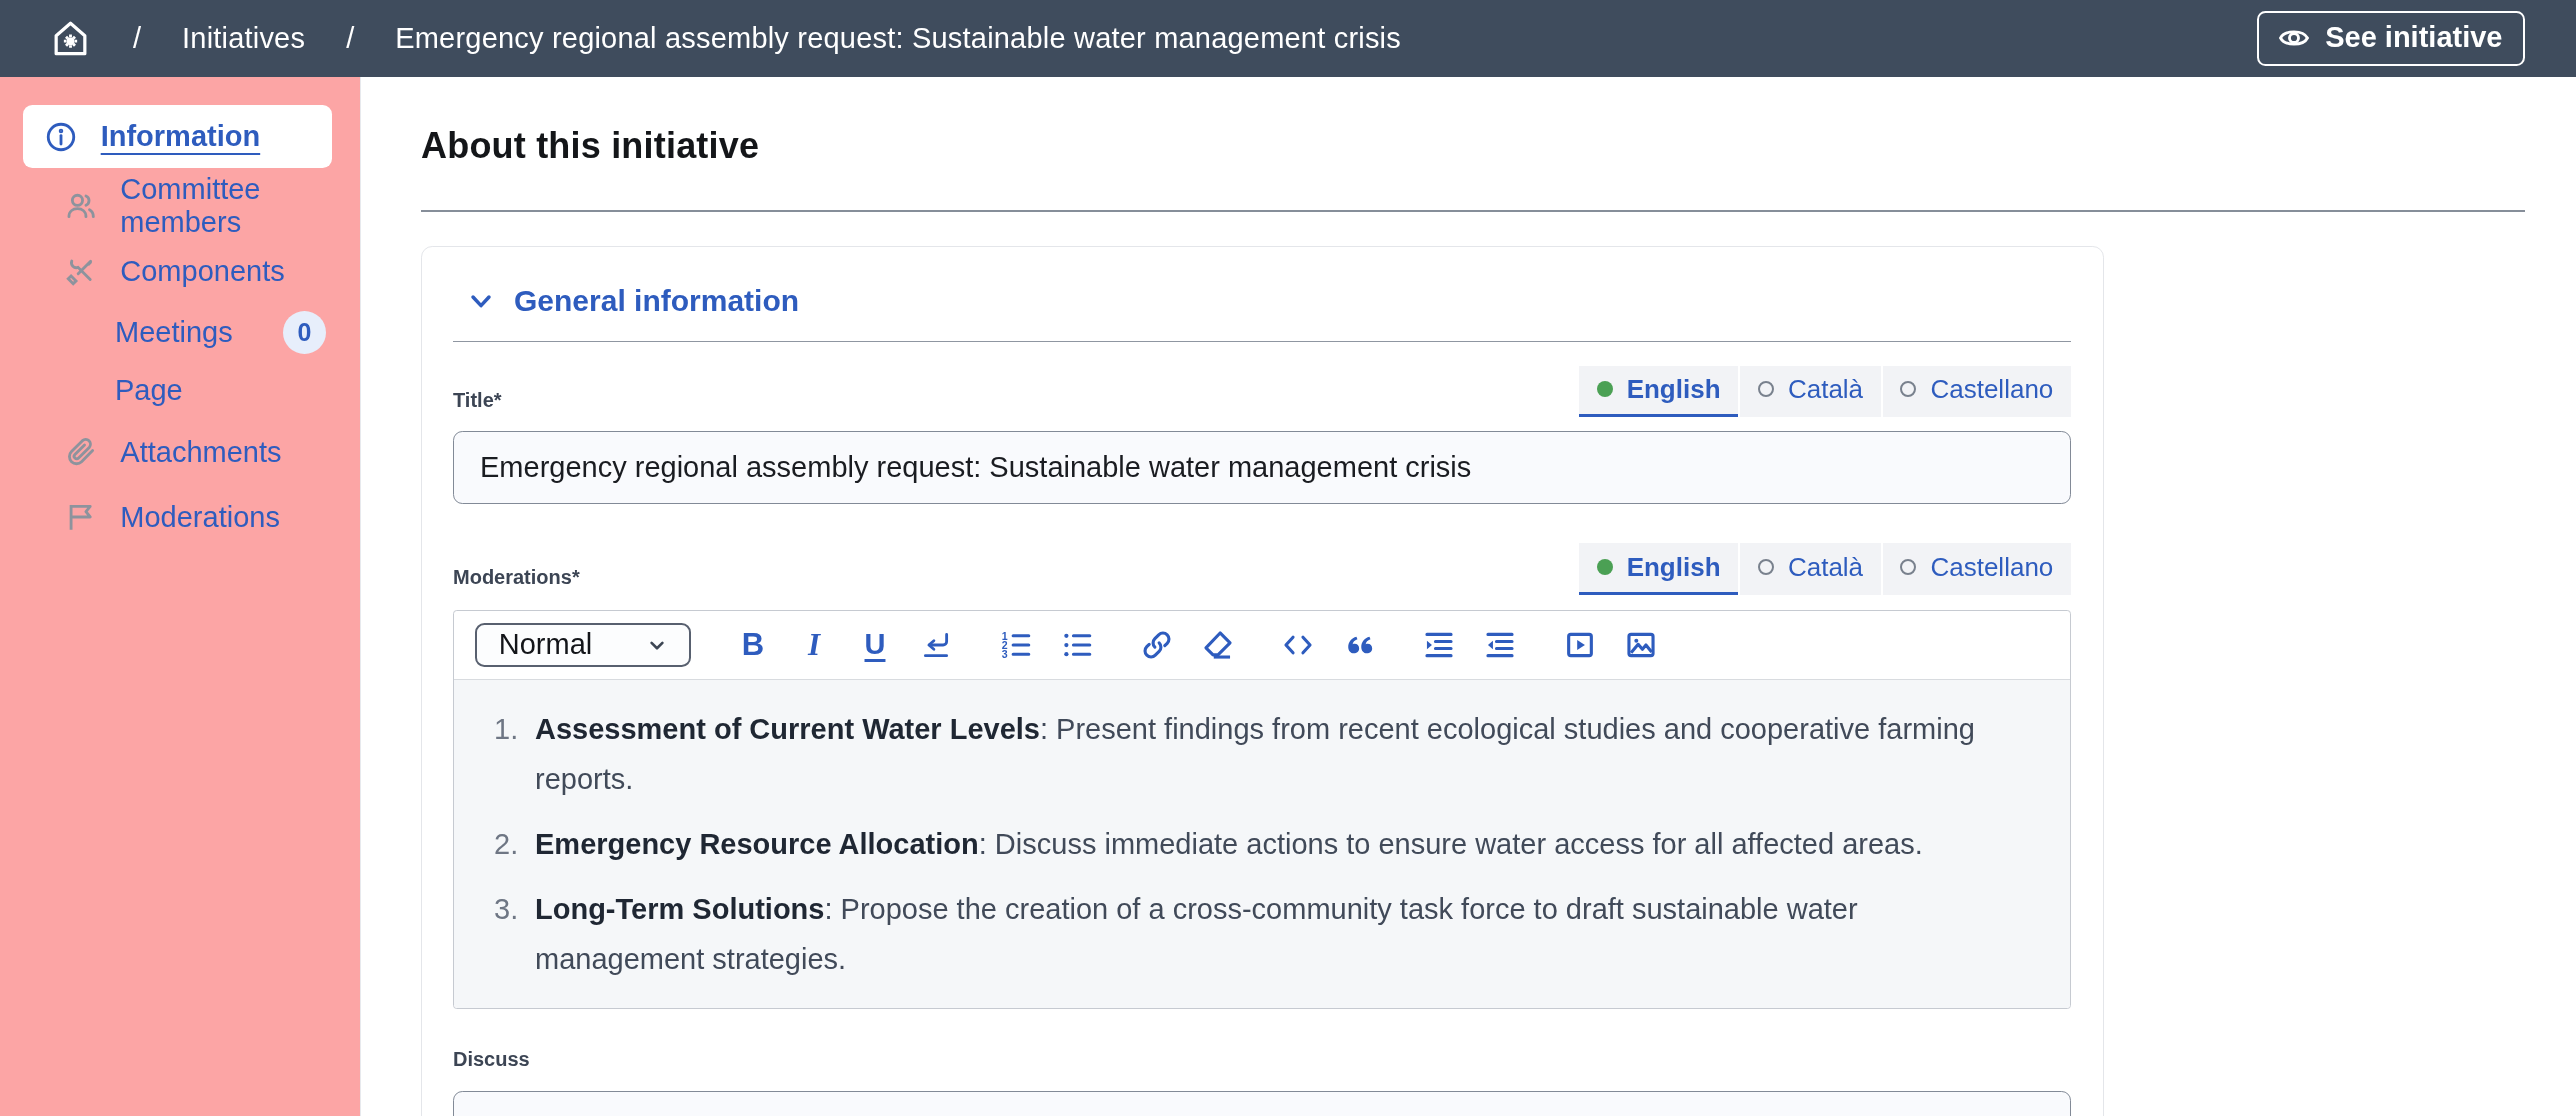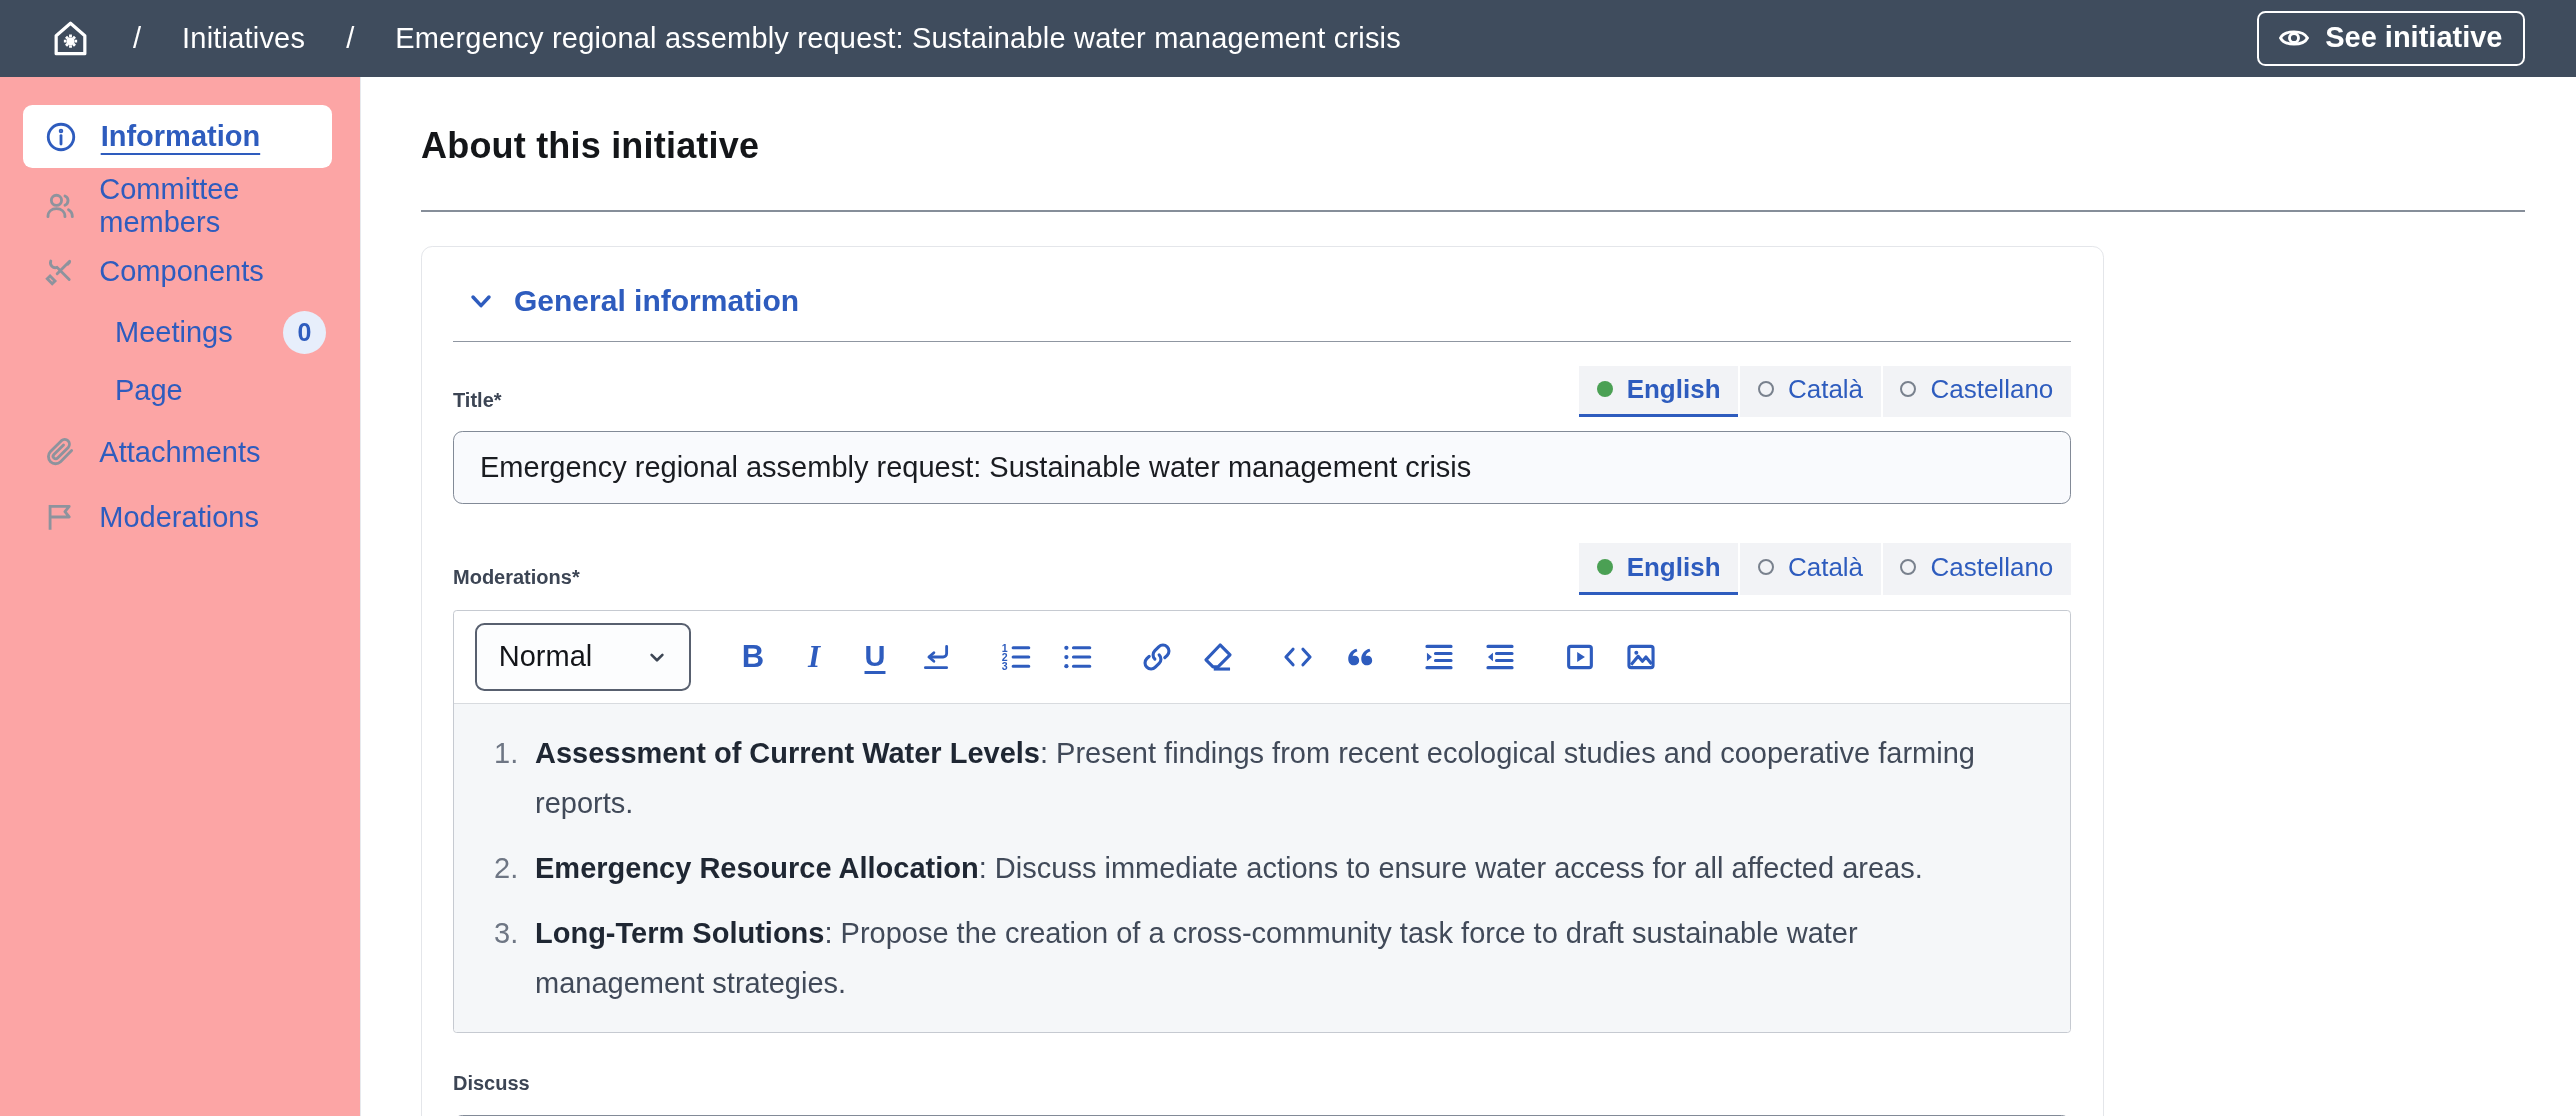--- a/index.html
+++ b/index.html
@@ -49,21 +49,21 @@
     background: #fca5a5;
     border-right: 0.9px solid #e7e9ed;
     padding-top: 28px;
     flex: none;
   }
   .nav-item {
     display: flex;
     align-items: center;
     gap: 22.3px;
     height: 65px;
-    padding-left: 43px;
+    padding-left: 64px;
     color: #2e5cbe;
     font-size: 29px;
     text-decoration: none;
   }
   .nav-item .nav-icon { width: 34px; height: 34px; flex: none; display: inline-flex; color: #8d939d; }
   .nav-item .nav-icon svg { width: 34px; height: 34px; }
   .nav-item.active {
     background: #ffffff;
     border-radius: 9.3px;
     margin: 0 28px 5.6px 23px;
@@ -156,21 +156,21 @@
   
   .editor { margin-top: 15px; border: 1.9px solid #c6cad1; border-radius: 3.7px; background: #ffffff; }
   .editor-toolbar {
     display: flex;
     align-items: center;
     padding: 12px 20.5px;
     border-bottom: 1.9px solid #d8dbdf;
   }
   .style-select {
     width: 216px;
-    height: 68px;
+    height: 44px;
     border: 2.8px solid #58606f;
     border-radius: 9.3px;
     background: #fcfdfe;
     display: inline-flex;
     align-items: center;
     justify-content: space-between;
     padding: 0 18.6px 0 22.3px;
     font-size: 29px;
     color: #131519;
     cursor: pointer;

